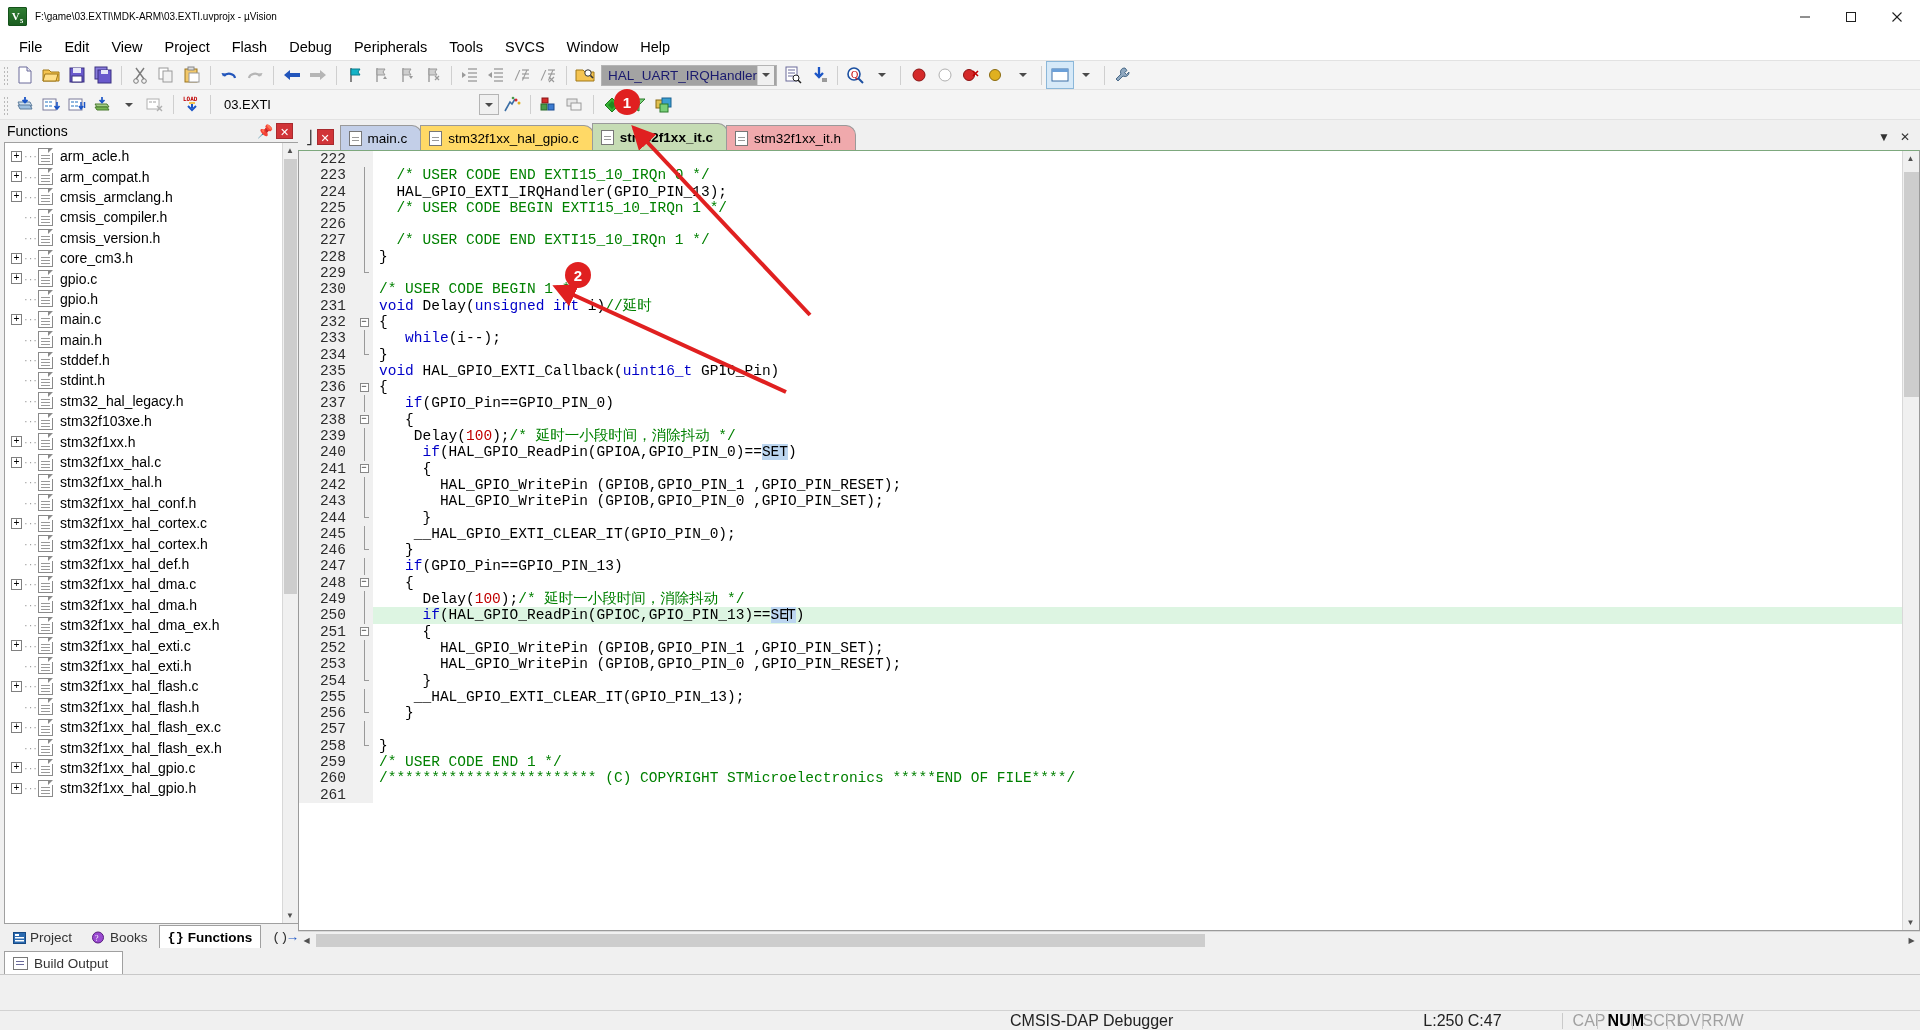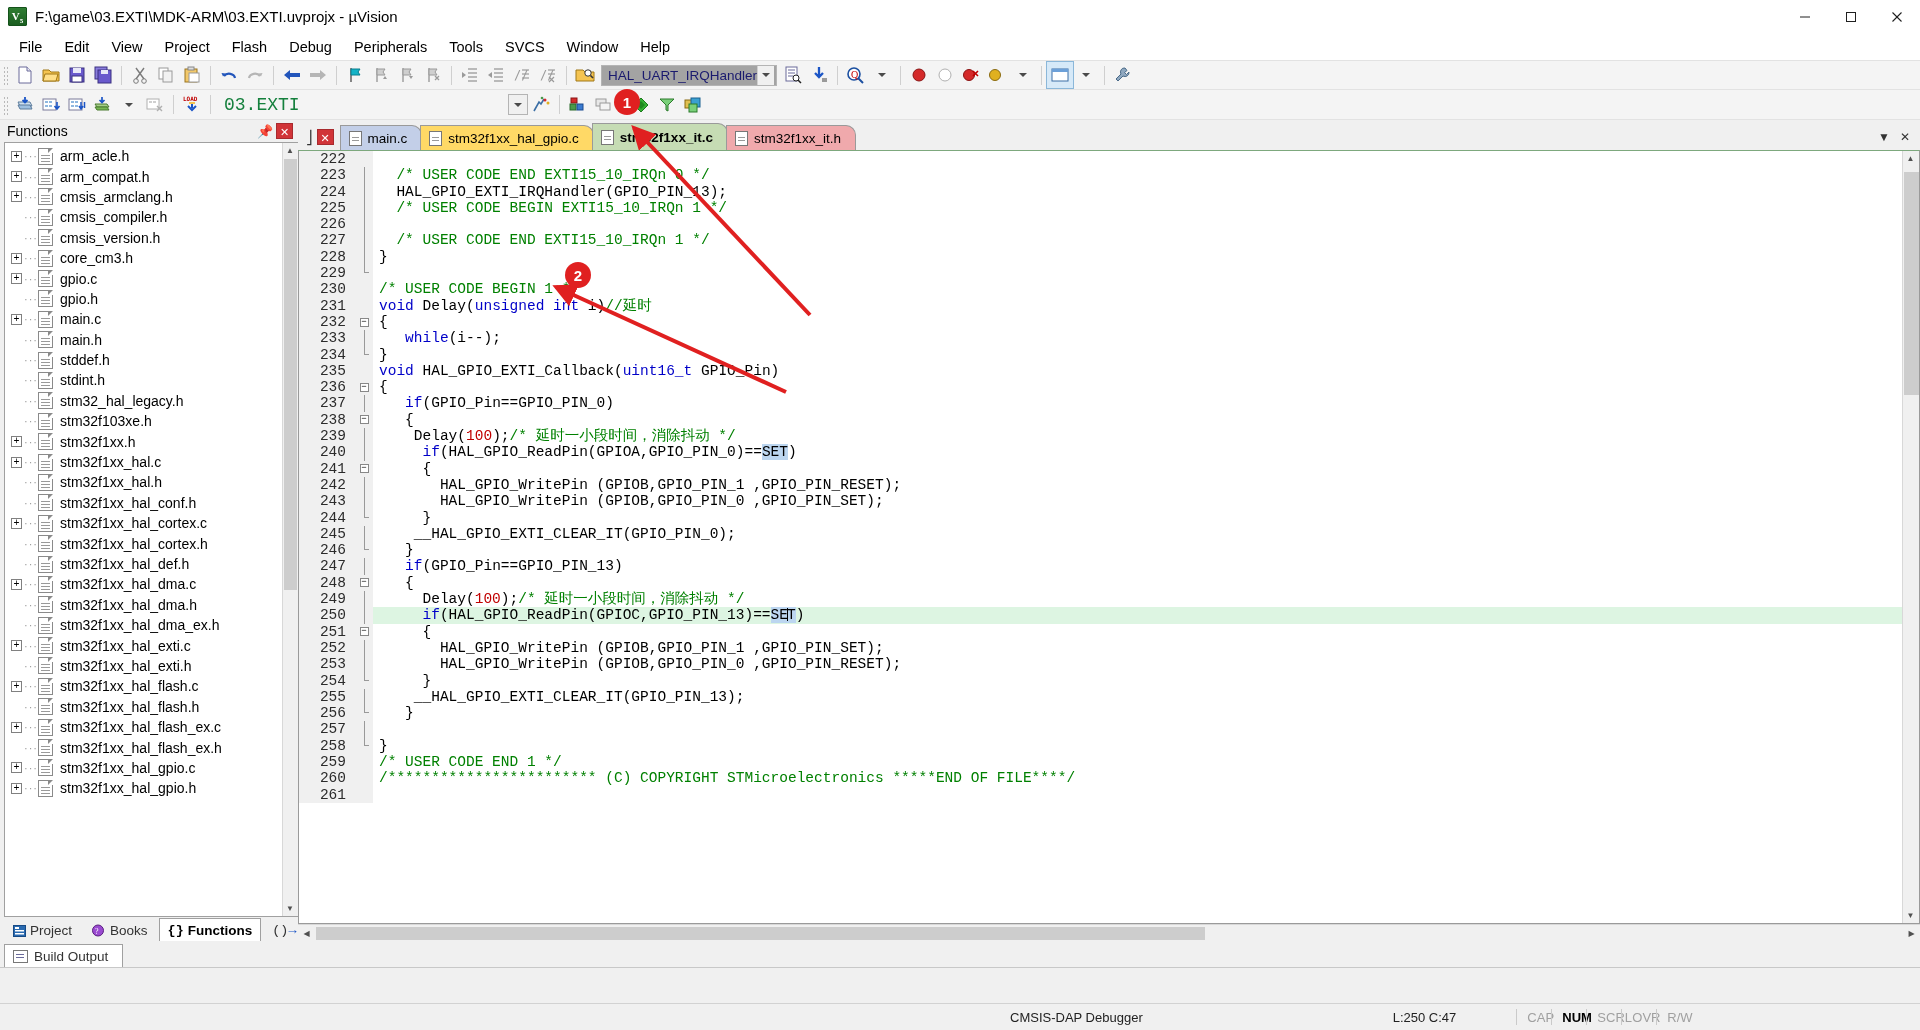--- a/index.html
+++ b/index.html
@@ -19,21 +19,21 @@
     height: 34px; background: #ffffff; display: flex; align-items: center;
     border-bottom: 1px solid #ffffff; position: relative; flex: none;
   }
   .app-icon {
     width: 19px; height: 19px; margin-left: 8px; margin-right: 8px;
     background: linear-gradient(#2f7d32,#1b5e20);
     border: 1px solid #14521a; border-radius: 1px;
     color:#fff; font-size:11px; font-weight:bold; line-height:17px; text-align:center;
     font-family:"Liberation Serif", serif;
   }
-  .title-text { font-size: 15px; color:#000; }
+  .title-text { font-size: 10px; color:#000; }
   .win-buttons { margin-left:auto; display:flex; height:34px; }
   .win-btn { width:46px; height:34px; display:flex; align-items:center; justify-content:center; font-size:15px; color:#202020; }
   .win-btn svg { display:block; }
 
   
   .menubar { height: 26px; display:flex; align-items:center; padding-left:8px; background:#fff; flex:none; }
   .menu-item { padding: 3px 11px; font-size: 14.5px; color:#000; }
 
   
   .toolbar {
@@ -47,21 +47,21 @@
   .tb-sep { width:1px; height:19px; background:#cfcfcf; margin:0 5px; }
   .tb-combo {
     height:21px; border:1px solid #b4b4b4; background:#a3a3a3; display:flex; align-items:center;
     padding:0 2px 0 6px; margin:0 3px; min-width:150px; font-size:13.5px; color:#1a1a6e;
   }
   .tb-combo .caret-box {
     width:17px; height:19px; margin-left:auto; background:#f0f0f0; border-left:1px solid #d0d0d0;
     display:flex; align-items:center; justify-content:center;
   }
   .caret { width:0;height:0;border-left:4px solid transparent;border-right:4px solid transparent;border-top:4px solid #4a4a4a; }
-  .tb-label-plain { font-size:18px; color:#15803d; padding:0 8px;font-family:Liberation Mono, monospace; }
+  .tb-label-plain { font-size:13px; color:#000000; padding:0 8px; }
 
   
   .body-area { flex:1; display:flex; min-height:0; background:#f0f0f0; }
 
   
   .left-panel { width:298px; display:flex; flex-direction:column; background:#f0f0f0; flex:none; }
   .panel-caption {
     height:22px; display:flex; align-items:center; padding-left:7px;
     background:#f0f0f0; font-size:14px; color:#000;
   }
@@ -157,21 +157,21 @@
 
   
   .build-tabs { height:26px; display:flex; align-items:flex-end; padding-left:4px; background:#f0f0f0; flex:none; }
   .btab { height:23px; display:flex; align-items:center; gap:6px; padding:0 14px 0 8px; font-size:13.5px;
           background:#fff; border:1px solid #a0a0a0; border-bottom:none; color:#333; }
   .btab-ico { width:15px;height:13px;border:1px solid #777;background:#fff;position:relative;}
   .btab-ico:after{content:"";position:absolute;left:2px;top:3px;right:3px;height:6px;
     background-image:repeating-linear-gradient(to bottom,#6a6a9a 0 1px,transparent 1px 3px);}
   .build-panel { height:36px; background:#f0f0f0; border-top:1px solid #c8c8c8; flex:none;}
 
-  .statusbar { height:27px; background:#f0f0f0; border-top:1px solid #d2d2d2; display:flex; align-items:center; font-size:13px; color:#222; flex:none;}
+  .statusbar { height:20px; background:#f0f0f0; border-top:1px solid #d2d2d2; display:flex; align-items:center; font-size:16px; color:#222; flex:none;}
   .st-cell { padding:0 10px; height:24px; display:flex; align-items:center; }
   .st-sep { width:1px;height:16px;background:#cacaca; }
   .st-ind { width:34px; text-align:left; color:#a0a0a0; }
   .st-ind.on { color:#000; font-weight:bold; }
 
   
   .anno-layer { position:absolute; left:0; top:0; width:1920px; height:1030px; pointer-events:none; z-index:50; }
   .marker {
     position:absolute; width:26px; height:26px; border-radius:50%; background:#e02020;
     color:#fff; font-size:15px; font-weight:bold; display:flex; align-items:center; justify-content:center;

